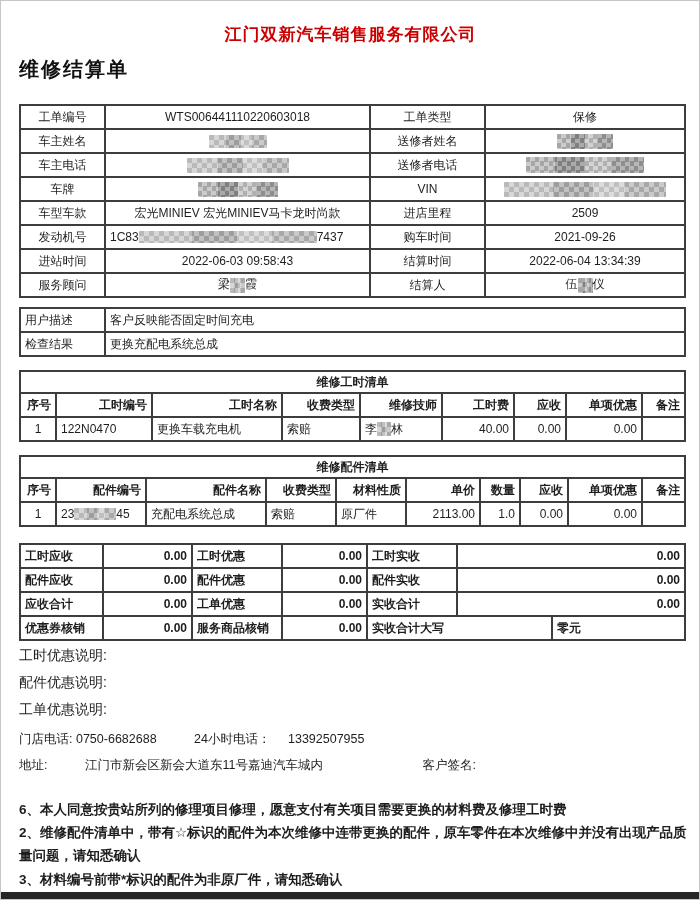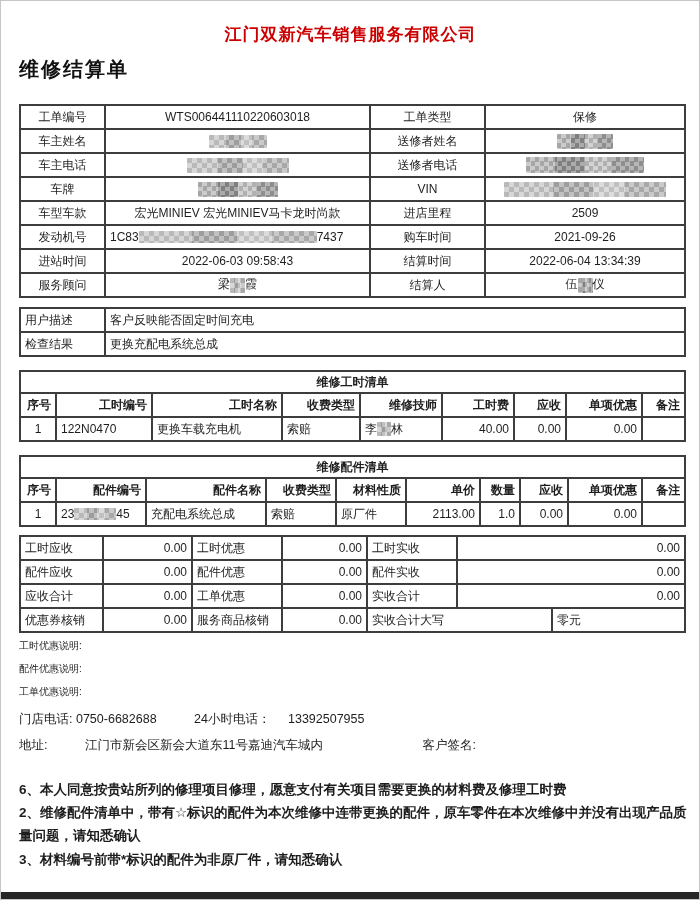--- a/index.html
+++ b/index.html
@@ -19,34 +19,34 @@
   table{border-collapse:collapse;width:665px;table-layout:fixed;font-size:12px;color:#1d1d1d;}
   td{border:2px solid var(--border-color,#3d3d3d);padding:1px 4px;height:20px;overflow:hidden;
      word-break:break-all;line-height:1.25;}
   .c{text-align:center;}
   .l{text-align:left;}
   .r{text-align:right;}
 
   .info-table{margin-top:21px;}
   .desc-table{margin-top:9px;}
   .list-table{margin-top:13px;}
-  .totals-table{margin-top:8px;}
+  .totals-table{margin-top:16px;font-weight:bold;}
   .list-table .title-cell{font-weight:bold;text-align:center;height:18px;}
   .list-table .hdr{font-weight:bold;text-align:right;}
 
   .mosaic{display:inline-block;vertical-align:middle;border-radius:1px;
     background:
       repeating-conic-gradient(rgba(255,255,255,.28) 0% 25%, rgba(0,0,0,.07) 25% 50%) 0 0 / 10px 10px,
       linear-gradient(90deg,#c7c7c7 0 30%, #a9a9a9 30% 55%, #cfcfcf 55% 75%, #b5b5b5 75% 100%);
   }
   .mosaic.dk{background:
       repeating-conic-gradient(rgba(255,255,255,.25) 0% 25%, rgba(0,0,0,.10) 25% 50%) 0 0 / 9px 9px,
       linear-gradient(90deg,#b9b9b9 0 25%, #8f8f8f 25% 50%, #c4c4c4 50% 72%, #9e9e9e 72% 100%);}
 
-  .notes{margin-top:6px;font-size:10px;}
+  .notes{margin-top:6px;font-size:14px;}
   .notes p{margin:0 0 9px 0;}
   .contact{margin-top:12px;font-size:12.5px;}
   .contact-row{margin-bottom:9px;white-space:nowrap;}
   .footer-notes{margin-top:24px;font-size:13.5px;font-weight:bold;line-height:1.72;width:668px;}
   .footer-notes p{margin:0;}
 </style>
 </head>
 <body>
 
 <div class="page">

